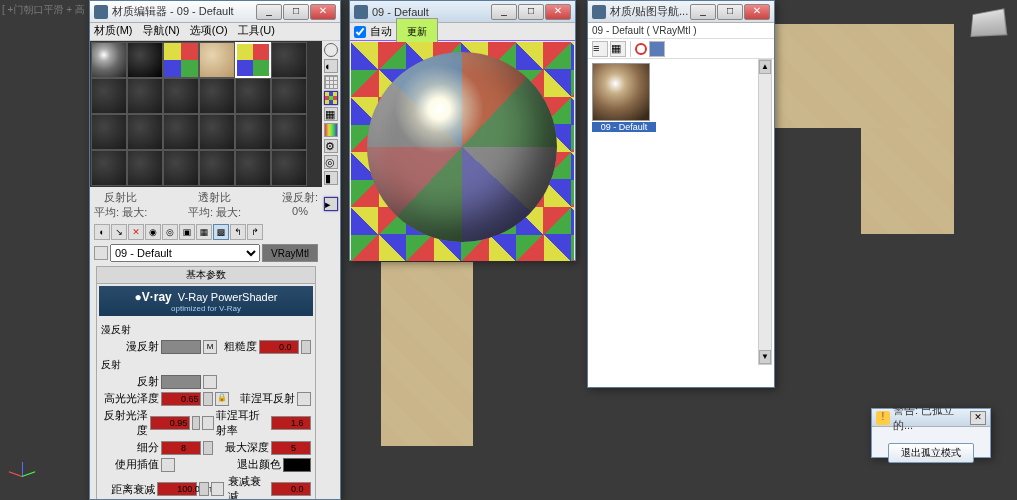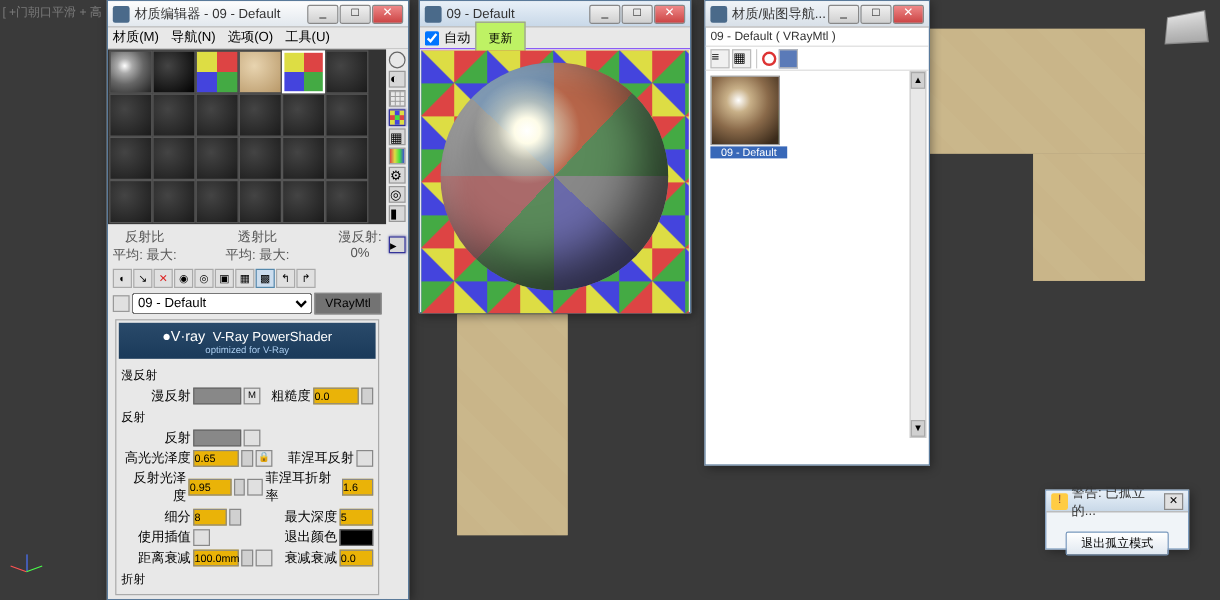--- a/index.html
+++ b/index.html
@@ -48,31 +48,31 @@
 .ibtn{width:16px;height:16px;background:#e0e0e0;border:1px solid #aaa;cursor:pointer;display:flex;align-items:center;justify-content:center;font-size:9px}
 .ibtn.red{color:#d22}
 .ibtn.sel{background:#cde;border-color:#58a}
 .name-row{display:flex;align-items:center;gap:2px;padding:2px 0}
 .name-row .dropper{width:14px;height:14px;background:#e0e0e0;border:1px solid #999}
 .name-row select{flex:1;height:18px;font-size:11px}
 .name-row .vraybtn{width:56px;height:18px;background:#737373;border:1px solid #888;font-size:10px}
 .rollout{border:1px solid #aaa;margin:2px}
 .rollout-h{background:#d8d8d8;text-align:center;padding:1px;border-bottom:1px solid #aaa;font-size:10px}
 .vray-banner{height:30px;background:linear-gradient(#2a4a6a,#1a3a5a);color:#fff;display:flex;align-items:center;justify-content:center;margin:2px;font-size:10px;flex-direction:column}
-.vray-banner .logo{font-weight:normal;font-size:12px}
+.vray-banner .logo{font-weight:bold;font-size:12px}
 .vray-banner .sub{font-size:8px;color:#ace}
 .params{padding:2px 4px;font-size:10px}
 .param-section{margin:2px 0}
 .param-section .sec-h{font-size:10px;padding:1px 0}
 .param-row{display:flex;align-items:center;gap:2px;padding:1px 0;font-size:10px}
 .param-row .lbl{width:58px;text-align:right}
 .swatch{width:40px;height:14px;border:1px solid #666;background:#888}
 .swatch.black{background:#000}
 .mbox{width:14px;height:14px;border:1px solid #888;background:#e0e0e0;text-align:center;line-height:12px;font-size:8px}
-.spinner{width:38px;height:14px;border:1px solid #888;background:#eab308;font-size:9px;padding:0 0;display:flex;align-items:center}
+.spinner{width:38px;height:14px;border:1px solid #888;background:#b91c1c;font-size:9px;padding:0 19px;display:flex;align-items:center}
 .spinbtn{width:10px;height:14px;background:#d0d0d0;border:1px solid #888;font-size:7px;display:flex;flex-direction:column}
 .lockbtn{width:14px;height:14px;border:1px solid #888;background:#e0e0e0;font-size:8px;text-align:center}
 
 #preview{left:349px;top:0;width:227px;height:261px}
 #preview .titlebar{background:linear-gradient(#e8f0f8,#c8d8e8)}
 .pv-bar{height:18px;display:flex;align-items:center;gap:4px;padding:0 4px;background:#e8e8e8;border-bottom:1px solid #8b5cf6}
 .pv-bar input[type=checkbox]{width:12px;height:12px}
 .pv-bar button{height:28px;padding:0 10px;font-size:10px;background:#bef264;border:1px solid #999}
 .render-area{width:223px;height:219px;background:conic-gradient(from 0deg,#d44 0 12.5%,#4a4 0 25%,#44d 0 37.5%,#dd4 0 50%,#d44 0 62.5%,#4a4 0 75%,#44d 0 87.5%,#dd4 0 100%);background-size:55px 55px;position:relative;margin:1px}
 .render-sphere{position:absolute;left:16px;top:10px;width:190px;height:190px;border-radius:50%;background:radial-gradient(circle at 38% 30%,#fff 0%,#fefce8 6%,rgba(220,220,200,.6) 14%,transparent 25%),conic-gradient(from 0deg at 50% 50%,#b8664a 0 12%,#5a8a5a 0 25%,#888 0 37%,#6a6aaa 0 50%,#5a8a5a 0 62%,#aa6a6a 0 75%,#888 0 87%,#6a8aaa 0 100%);box-shadow:inset -20px -20px 40px rgba(0,0,0,.6),inset 10px 10px 20px rgba(255,255,255,.2)}
@@ -191,20 +191,21 @@
           <div class="ibtn sel">▩</div>
           <div class="ibtn">↰</div>
           <div class="ibtn">↱</div>
         </div>
         <div class="name-row">
           <div class="dropper"></div>
           <select><option>09 - Default</option></select>
           <button class="vraybtn">VRayMtl</button>
         </div>
         <div class="rollout">
+          <div class="rollout-h">基本参数</div>
           <div class="vray-banner">
             <div><span class="logo">●V·ray</span>&nbsp;&nbsp;<span>V-Ray PowerShader</span></div>
             <div class="sub">optimized for V-Ray</div>
           </div>
           <div class="params">
             <div class="param-section">
               <div class="sec-h">漫反射</div>
               <div class="param-row">
                 <span class="lbl">漫反射</span>
                 <div class="swatch"></div>

